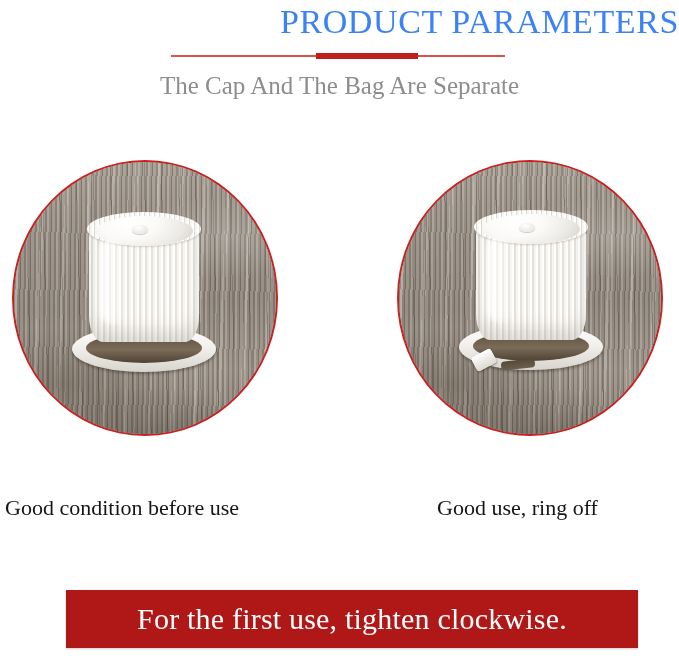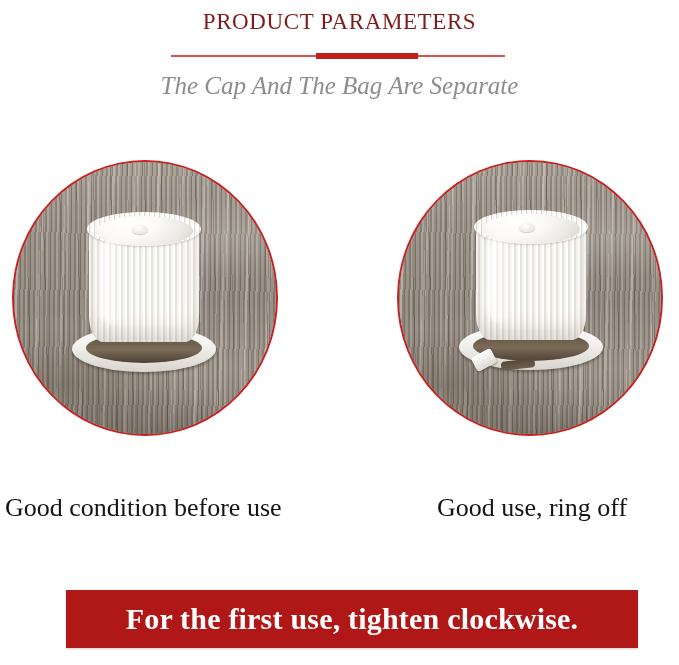--- a/index.html
+++ b/index.html
@@ -16,26 +16,27 @@
   }
 
   
   .header {
     width: 679px;
     padding-top: 2px;
     text-align: center;
   }
   .page-title {
     font-family: "Liberation Serif", "DejaVu Serif", serif;
-    font-size: 23px;
+    font-size: 34px;
     line-height: 40px;
-    color: #7f1d1d;
+    color: #3b82f6;
     letter-spacing: 0.6px;
     font-weight: 400;
     margin: 0;
+    text-align: right;
   }
 
   
   .divider-wrap {
     position: relative;
     width: 679px;
     height: 16px;
     margin-top: 6px;
   }
   .divider-thin {
@@ -58,21 +59,20 @@
   
   .page-subtitle {
     width: 679px;
     text-align: center;
     font-family: "Liberation Serif", "DejaVu Serif", serif;
     font-size: 25px;
     line-height: 32px;
     color: #8d8d8d;
     margin: 6px 0 0 0;
     font-weight: 400;
-    font-style: italic;
   }
 
   
   .photo-row {
     position: absolute;
     left: 0;
     top: 160px;
     width: 679px;
     height: 278px;
   }
@@ -289,21 +289,21 @@
     position: absolute;
     left: 0;
     top: 492px;
     width: 679px;
     height: 40px;
   }
   .caption {
     position: absolute;
     top: 0;
     font-family: "Liberation Serif", "DejaVu Serif", serif;
-    font-size: 26px;
+    font-size: 22px;
     line-height: 32px;
     color: #151515;
     white-space: nowrap;
   }
   .caption.left  { left: 5px; }
   .caption.right { left: 437px; }
 
   
   .banner {
     position: absolute;
@@ -315,21 +315,21 @@
     display: flex;
     align-items: center;
     justify-content: center;
     box-shadow: 0 1px 2px rgba(0,0,0,0.20);
   }
   .banner-text {
     font-family: "Liberation Serif", "DejaVu Serif", serif;
     font-size: 30px;
     line-height: 36px;
     color: #ffffff;
-    font-weight: 700;
+    font-weight: 400;
     letter-spacing: 0.2px;
     white-space: nowrap;
   }
 </style>
 </head>
 <body>
 
 <div class="header">
   <h1 class="page-title">PRODUCT PARAMETERS</h1>
 </div>

